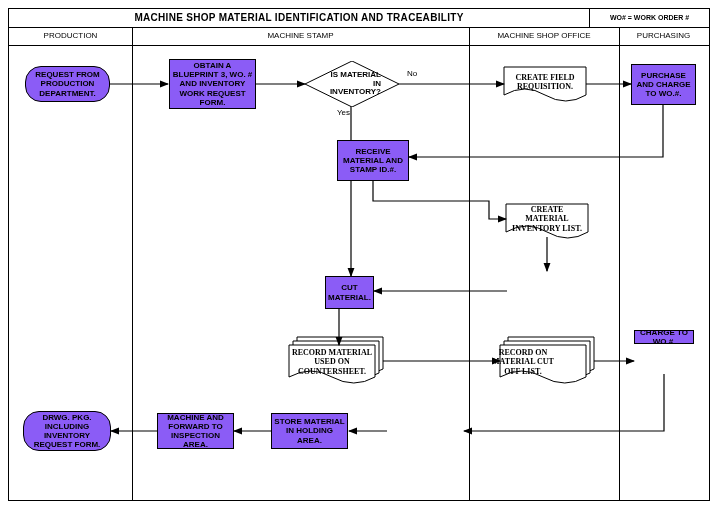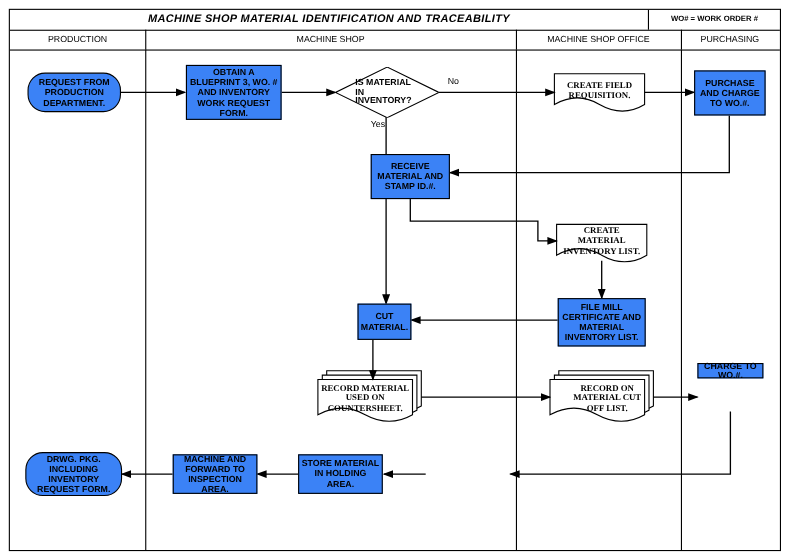--- a/index.html
+++ b/index.html
@@ -28,21 +28,20 @@
     border-bottom: 1px solid #000;
   }
   .title-main {
     position: absolute;
     left: 0; right: 120px; top: 0; bottom: 0;
     text-align: center;
     font-size: 10px;
     font-weight: bold;
     line-height: 18px;
     letter-spacing: 0.3px;
-    font-style: italic;
   }
   .title-note {
     position: absolute;
     right: 0; top: 0; bottom: 0; width: 119px;
     border-left: 1px solid #000;
     font-size: 7px;
     font-weight: bold;
     line-height: 18px;
     text-align: center;
   }
@@ -65,21 +64,21 @@
     position: absolute;
     top: 36px;
     bottom: 0;
     width: 0;
     border-left: 1px solid #000;
   }
 
   
   .node {
     position: absolute;
-    background: #3b82f6;
+    background: #8b5cf6;
     font-size: 8px;
     font-weight: bold;
     text-align: center;
     display: flex;
     align-items: center;
     justify-content: center;
     line-height: 1.15;
     padding: 2px;
     box-sizing: border-box;
   }
@@ -102,21 +101,21 @@
   .decision-shape {
     position: absolute;
     left: 0; top: 0; width: 100%; height: 100%;
   }
   .decision-label {
     position: absolute;
     left: 0; top: 0; width: 100%; height: 100%;
     display: flex;
     align-items: center;
     justify-content: center;
-    text-align: left;
+    text-align: right;
     font-size: 8px;
     font-weight: bold;
     line-height: 1.1;
     padding: 0 18px;
     box-sizing: border-box;
   }
   .small-label {
     position: absolute;
     font-size: 8px;
   }
@@ -131,21 +130,21 @@
 <div class="sheet">
   <div class="frame">
 
     <div class="title-row">
       <div class="title-main">MACHINE SHOP MATERIAL IDENTIFICATION AND TRACEABILITY</div>
       <div class="title-note">WO# = WORK ORDER #</div>
     </div>
 
     <div class="lane-row">
       <div class="lane" style="left:0;width:123px">PRODUCTION</div>
-      <div class="lane" style="left:123px;width:337px">MACHINE SHOP</div>
+      <div class="lane" style="left:123px;width:337px">MACHINE STAMP</div>
       <div class="lane" style="left:460px;width:150px">MACHINE SHOP OFFICE</div>
       <div class="lane" style="left:610px;width:89px;border-right:none">PURCHASING</div>
     </div>
 
     <div class="lane-sep" style="left:123px"></div>
     <div class="lane-sep" style="left:460px"></div>
     <div class="lane-sep" style="left:610px"></div>
 
     <svg width="700" height="491">
       <defs>
@@ -198,27 +197,26 @@
     <div class="small-label" style="left:328px;top:99px">Yes</div>
 
     <div class="node doc" style="left:495px;top:58px;width:82px;height:30px">CREATE FIELD REQUISITION.</div>
 
     <div class="node rect" style="left:622px;top:55px;width:65px;height:41px">PURCHASE AND CHARGE TO WO.#.</div>
 
     <div class="node rect" style="left:328px;top:131px;width:72px;height:41px">RECEIVE MATERIAL AND STAMP ID.#.</div>
 
     <div class="node doc" style="left:497px;top:195px;width:82px;height:30px">CREATE MATERIAL INVENTORY LIST.</div>
 
-    <div class="node rect" style="left:498px;top:262px;width:80px;height:44px">FILE MILL CERTIFICATE AND MATERIAL INVENTORY LIST.</div>
 
     <div class="node rect" style="left:316px;top:267px;width:49px;height:33px">CUT MATERIAL.</div>
 
     <div class="node doc" style="left:280px;top:336px;width:86px;height:34px">RECORD MATERIAL USED ON COUNTERSHEET.</div>
 
-    <div class="node doc" style="left:506px;top:336px;width:74px;height:34px">RECORD ON MATERIAL CUT OFF LIST.</div>
+    <div class="node doc" style="left:477px;top:336px;width:74px;height:34px">RECORD ON MATERIAL CUT OFF LIST.</div>
 
     <div class="node rect" style="left:625px;top:321px;width:60px;height:14px">CHARGE TO WO.#.</div>
 
 
     <div class="node rect" style="left:262px;top:404px;width:77px;height:36px">STORE MATERIAL IN HOLDING AREA.</div>
 
     <div class="node rect" style="left:148px;top:404px;width:77px;height:36px">MACHINE AND FORWARD TO INSPECTION AREA.</div>
 
     <div class="node terminator" style="left:14px;top:402px;width:88px;height:40px">DRWG. PKG. INCLUDING INVENTORY REQUEST FORM.</div>
 

